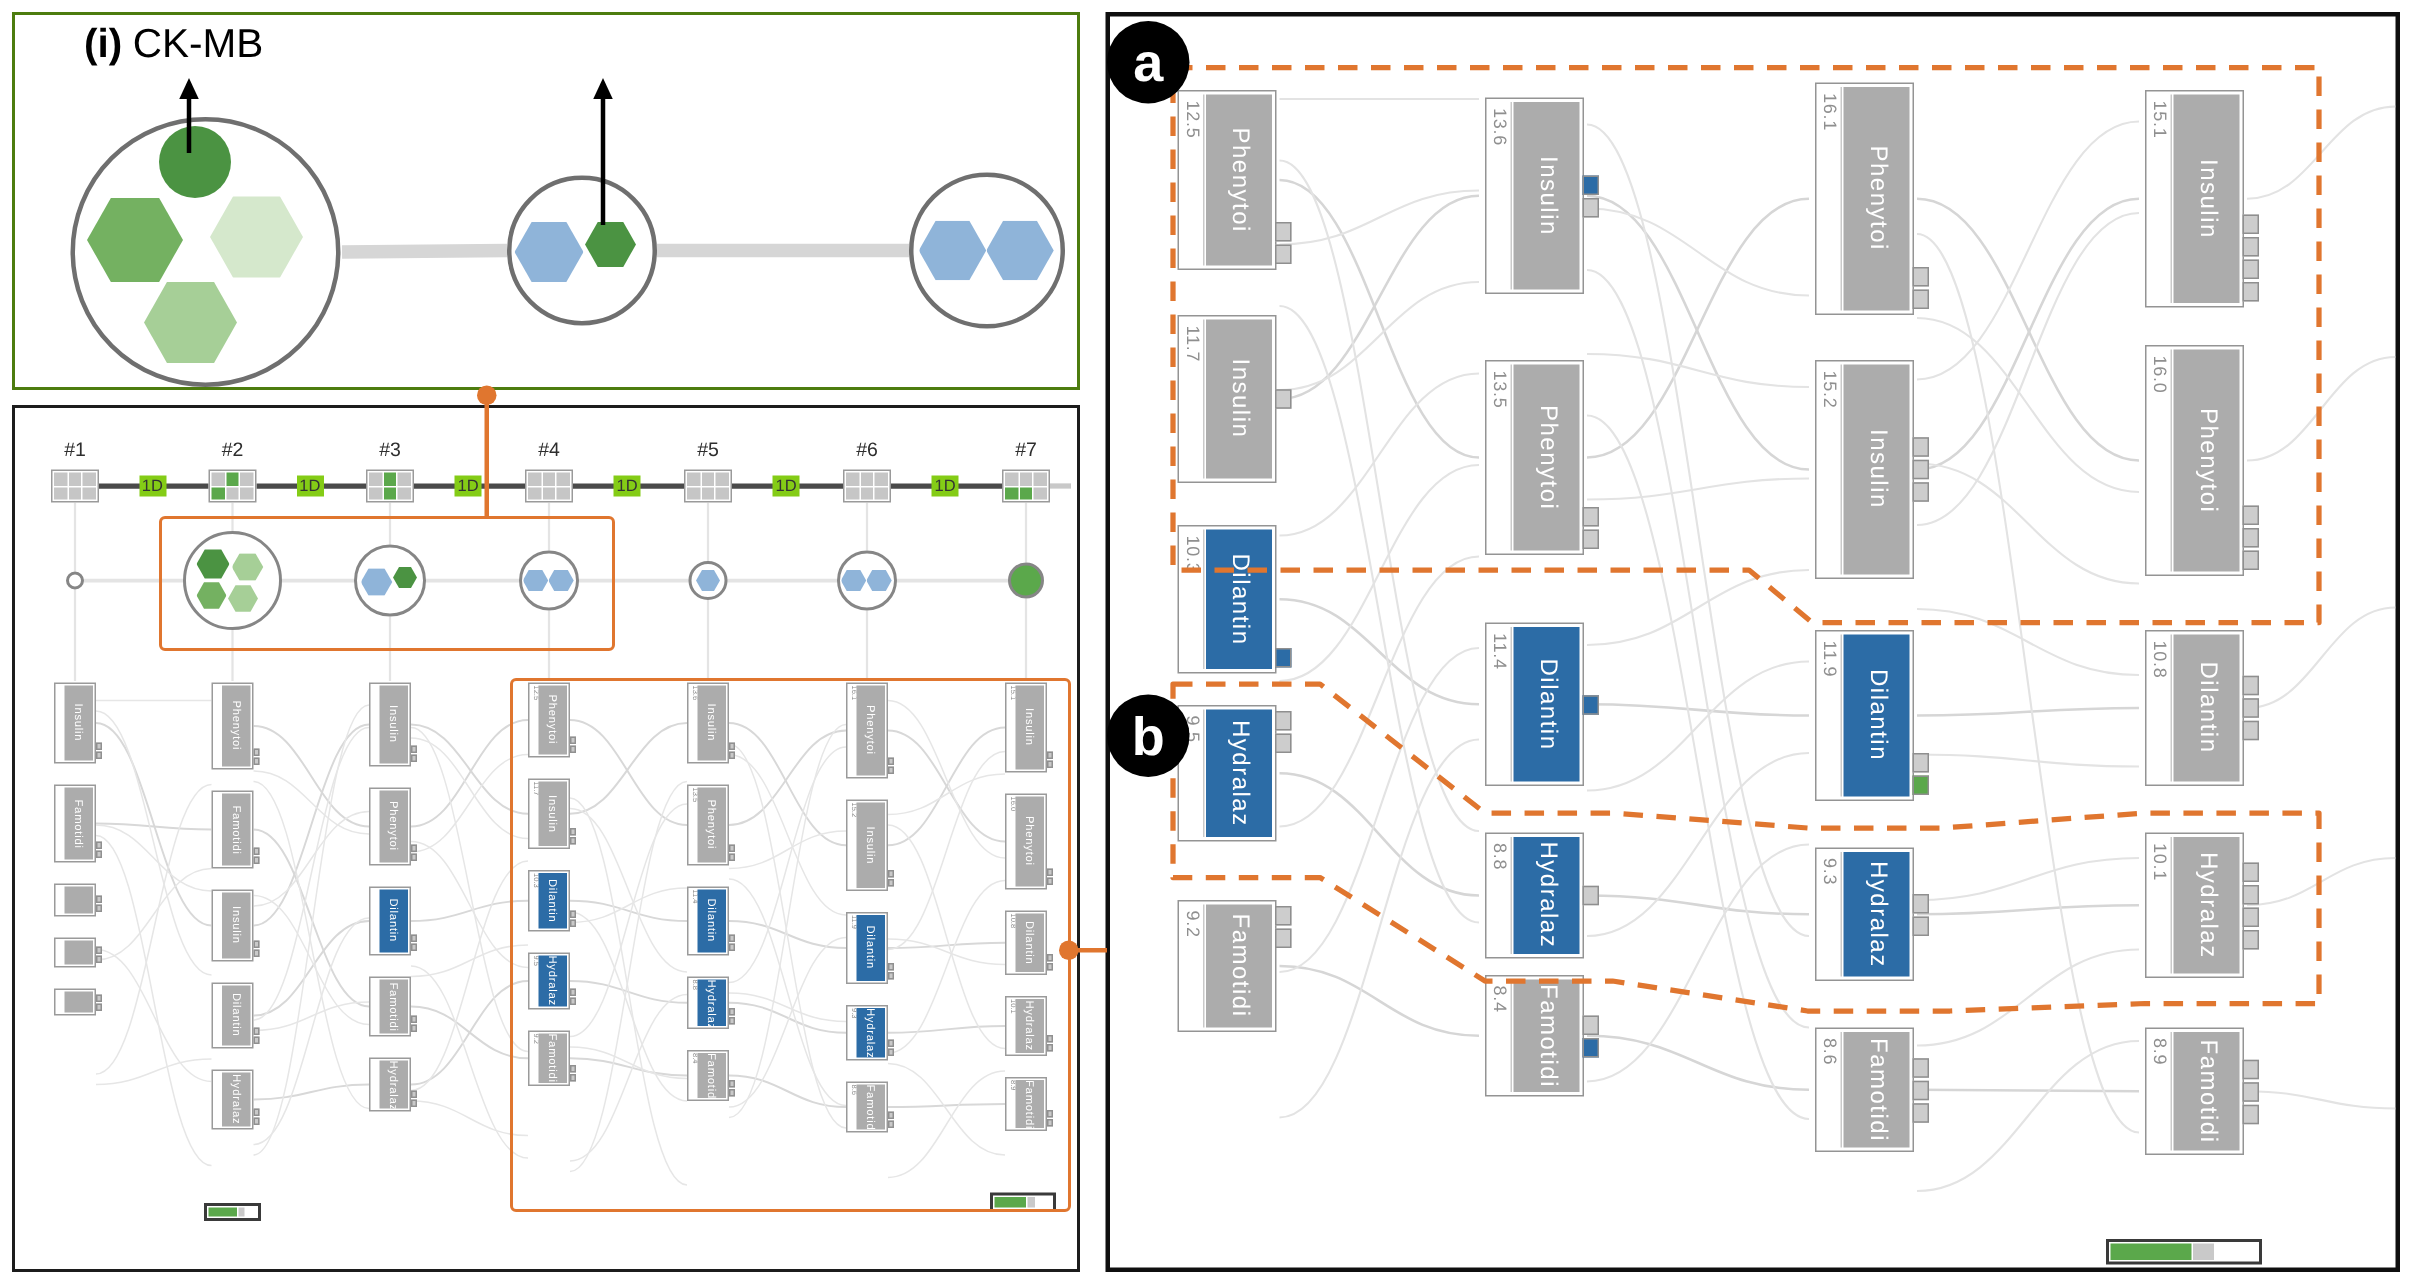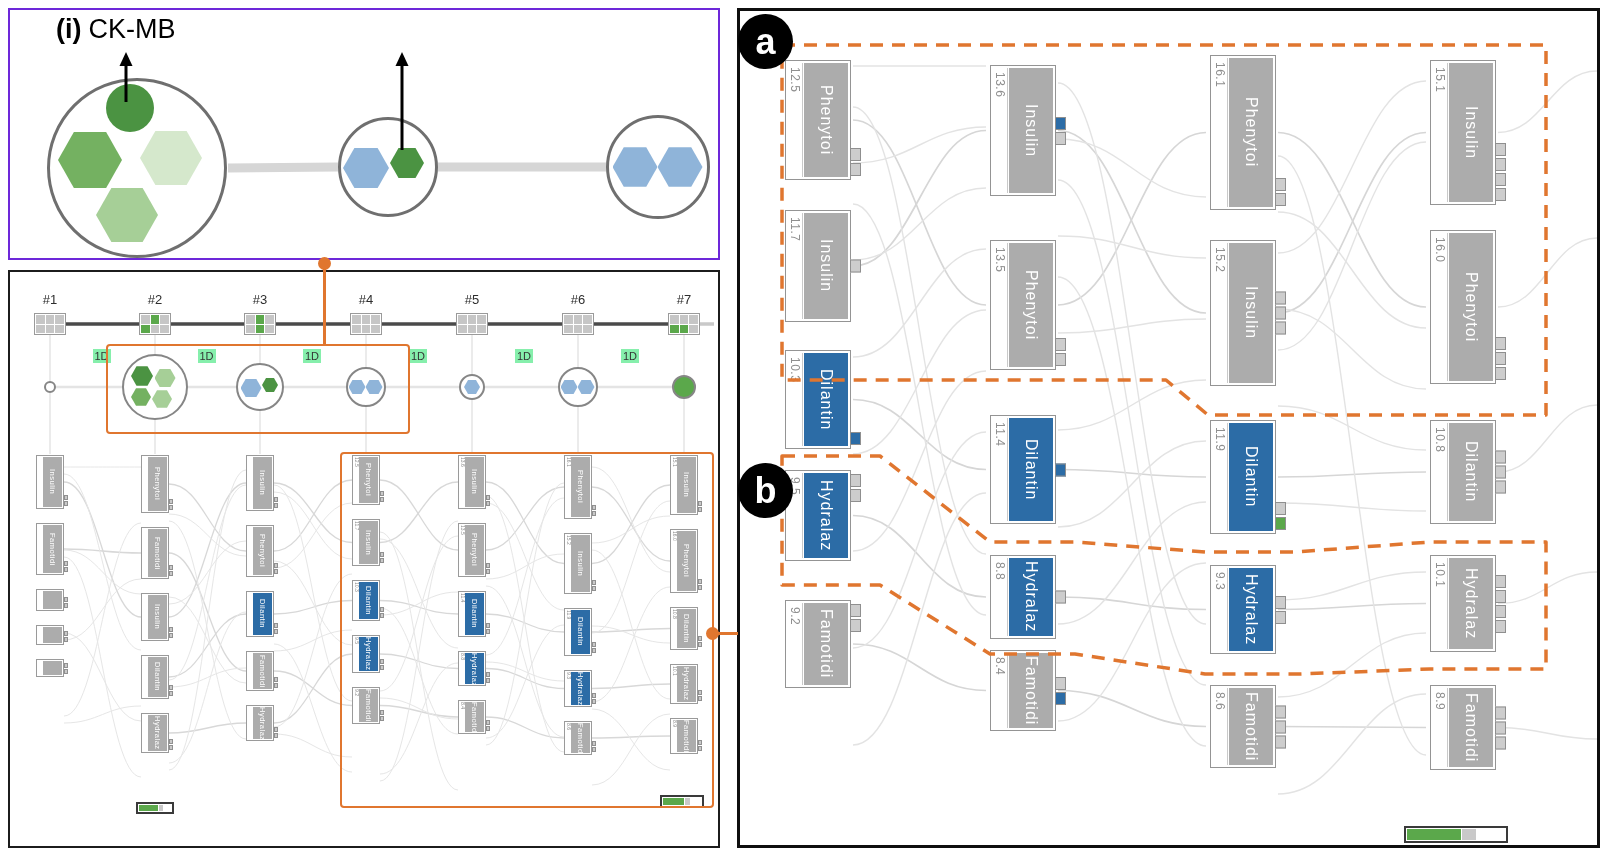--- a/index.html
+++ b/index.html
@@ -1,35 +1,35 @@
 <!DOCTYPE html>
 <html><head>
 <meta charset="utf-8">
 <style>
   * { margin:0; padding:0; box-sizing:border-box; }
   body { background:#fff; font-family:"Liberation Sans", sans-serif; }
   .canvas { position:relative; width:1608px; height:856px; background:#fff; overflow:hidden; }
   .panel { position:absolute; background:#fff; }
-  #legendPanel  { left:8px;  top:8px;   width:712px; height:252px; border:2px solid #6d28d9;text-decoration:underline; }
+  #legendPanel  { left:8px;  top:8px;   width:712px; height:252px; border:2px solid #4d7c0f;text-decoration:underline; }
   #overviewPanel{ left:8px;  top:270px; width:712px; height:578px; border:2px solid #1C1C1C; }
   #detailPanel  { left:737px; top:8px;  width:863px; height:840px; border:3px solid #0F0F0F; }
 
   .hex { position:absolute; clip-path:polygon(25% 0%,75% 0%,100% 50%,75% 100%,25% 100%,0% 50%); }
   .ring { position:absolute; border-radius:50%; background:#fff; border:3.5px solid #6F6F6F; }
   .callout { position:absolute; font-size:27px; color:#000; white-space:nowrap; }
   .callout .m { font-weight:700; margin-right:7px; }
   #calloutI  { left:46px;  top:4px; }
   #calloutII { left:266px; top:4px; }
 
   .wlabel { position:absolute; width:30px; text-align:center; font-size:13px; color:#2E2E2E; }
   .twicon { position:absolute; width:32px; height:22px; background:#fff; border:1px solid #9A9A9A;
             display:grid; grid-template-columns:repeat(3,1fr); grid-template-rows:1fr 1fr; gap:1px; padding:1px; }
   .twicon .cell { background:#C6C6C6; }
   .twicon .cell.green { background:#5BA84B; }
-  .intlabel { position:absolute; font-size:11px; color:#333; background:#86efac; padding:0 2px; line-height:14px;margin-top:32px; }
+  .intlabel { position:absolute; font-size:11px; color:#333; background:#84cc16; padding:0 2px; line-height:14px; }
   .ovCircle { position:absolute; border:2px solid #868686; border-radius:50%; background:#fff; }
   .orect { position:absolute; border:2.5px solid #E0762F; border-radius:4px; }
 
   .mbar { position:absolute; width:28px; display:flex; border:1px solid #9A9A9A; background:#fff; padding:1px; }
   .mbar .mnum { width:5px; overflow:hidden; writing-mode:vertical-rl; font-size:5px; line-height:5px; color:#8A8A8A; }
   .mbar .mmain { flex:1; background:#ACACAC; display:flex; align-items:center; justify-content:center; overflow:hidden; }
   .mbar.blue .mmain { background:#2C6CA6; }
   .mbar .mmain span { writing-mode:vertical-rl; font-size:7.5px; color:#fff; letter-spacing:.5px; max-height:100%; overflow:hidden; }
   .mticks { position:absolute; right:-5px; bottom:2px; display:flex; flex-direction:column; gap:1px; }
   .mtick { width:4px; height:5px; background:#C9C9C9; border:.5px solid #909090; }

